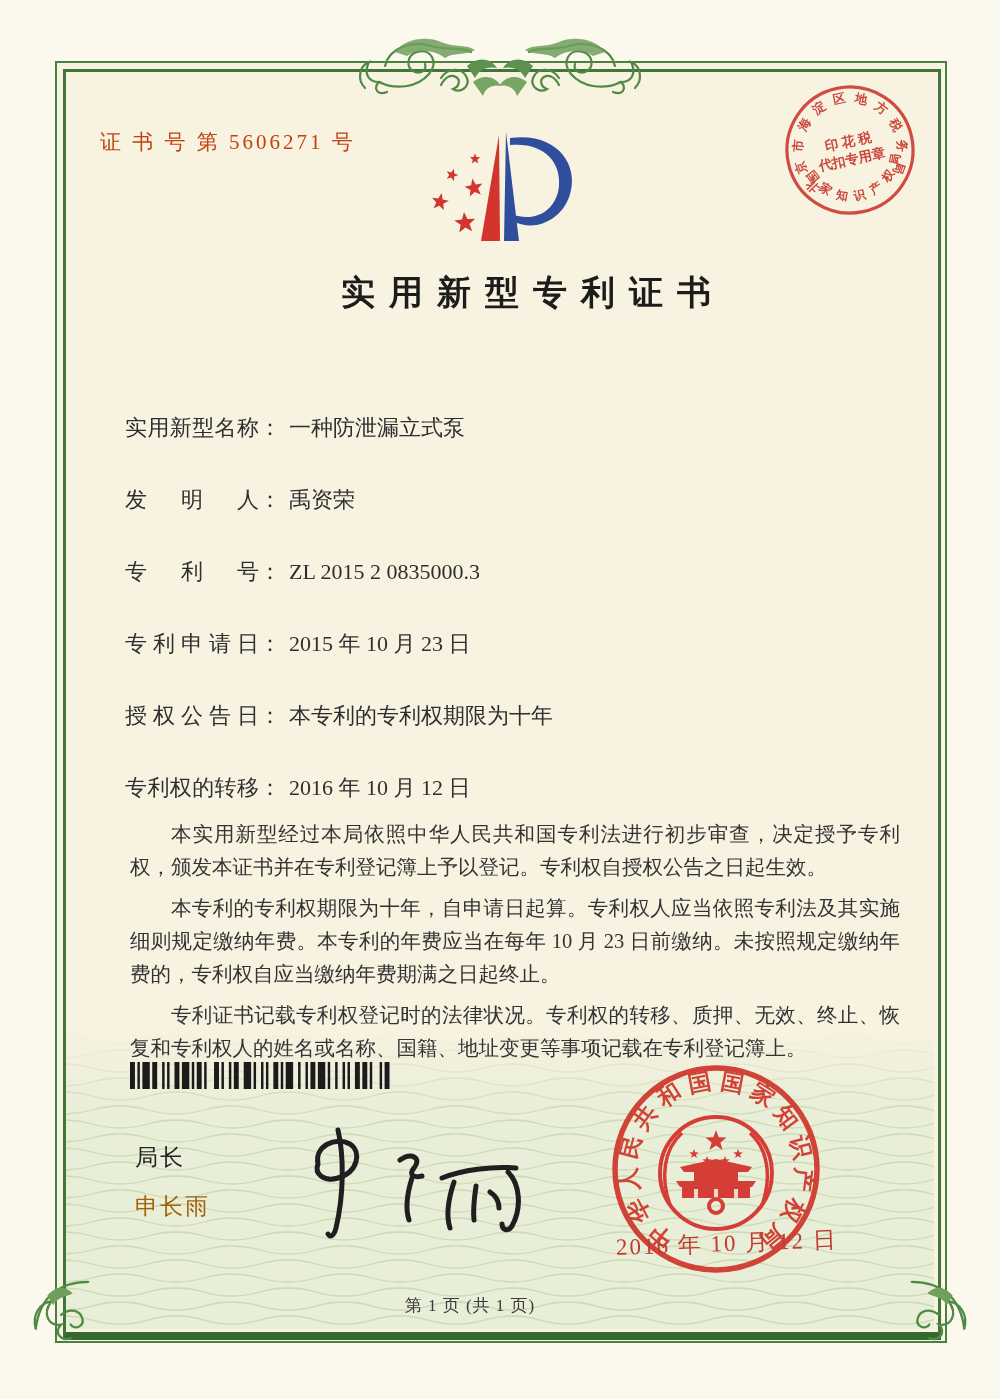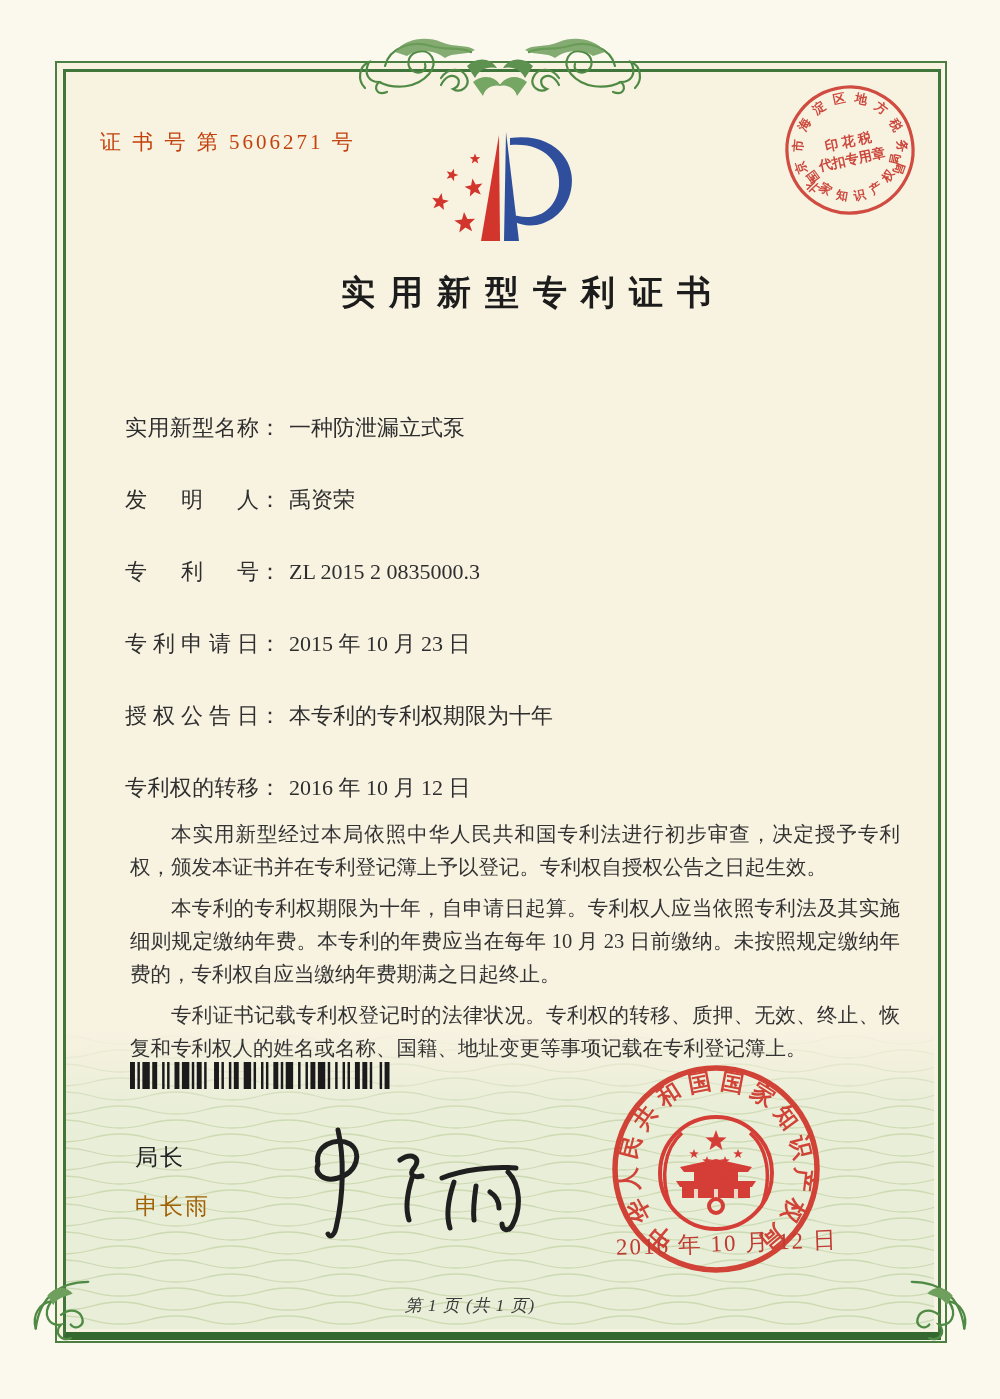--- a/index.html
+++ b/index.html
@@ -33,21 +33,21 @@
   .body-text p{margin:8px;text-indent:2em;}
   .barcode{position:absolute;left:130px;top:1062px;}
   .signer-title{position:absolute;left:135px;top:1142px;font-size:23px;
     font-family:"Liberation Sans","DejaVu Sans",sans-serif;color:#222;letter-spacing:2px;}
   .signer-name{position:absolute;left:135px;top:1191px;font-size:23px;
     font-family:Liberation Mono, monospace;color:#a16207;letter-spacing:2px;}
   .signature{position:absolute;left:292px;top:1116px;}
   .main-seal{position:absolute;left:606px;top:1059px;opacity:.95;}
   .seal-date{position:absolute;left:616px;top:1228px;font-size:23px;color:#c03b32;
     letter-spacing:2px;transform:rotate(-2deg);white-space:nowrap;}
-  .footer{position:absolute;left:0;top:1294px;width:940px;text-align:center;font-size:17px;color:#3a3a3a;letter-spacing:1px;font-style:italic;}
+  .footer{position:absolute;left:0;top:1294px;width:940px;text-align:center;font-size:17px;color:#3a3a3a;letter-spacing:1px;}
   .dragons{position:absolute;left:355px;top:26px;}
   .corner-l{position:absolute;left:28px;top:1276px;}
   .corner-r{position:absolute;left:904px;top:1276px;transform:scaleX(-1);}
   svg text{font-family:"Liberation Serif","DejaVu Serif",serif;}
 </style>
 </head>
 <body>
 
 <div class="page">
 

